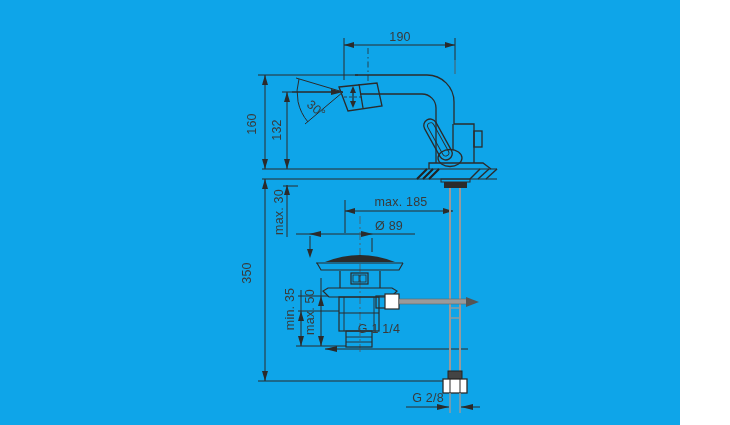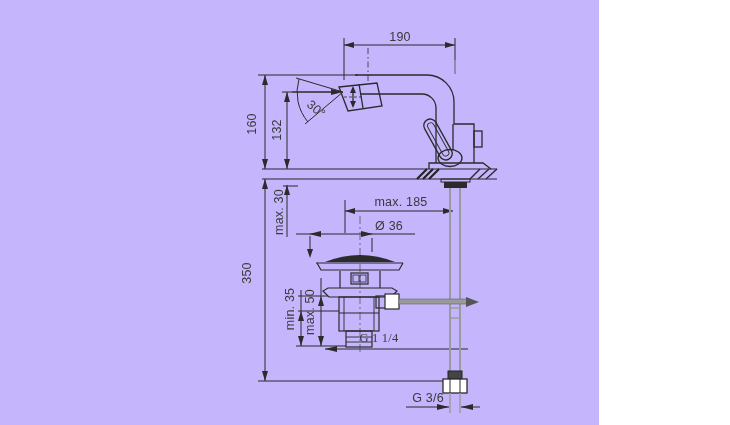--- a/index.html
+++ b/index.html
@@ -1,19 +1,19 @@
 <!DOCTYPE html>
 <html><head>
 <meta charset="utf-8">
 <style>
   html,body{margin:0;padding:0;background:#ffffff;}
   .canvas{
     position:relative;
-    width:599px;height:425px;
-    background:#c4b5fd;
+    width:680px;height:425px;
+    background:#0ea5e9;
     font-family:"Liberation Sans", sans-serif;
     overflow:hidden;
   }
   .canvas svg{position:absolute;left:0;top:0;}
   .lbl{
     position:absolute;
     font-size:12.5px;
     color:#3a3a3a;
     white-space:nowrap;
     transform:translate(-50%,-50%);
@@ -189,20 +189,20 @@
       <polygon points="479,302 466,297 466,307" fill="#555555"></polygon>
     </g>
   </svg>
 
   <span class="lbl" style="left:400px;top:37px;">190</span>
   <span class="lbl rot" style="left:252px;top:124px;">160</span>
   <span class="lbl rot" style="left:277px;top:130px;">132</span>
   <span class="lbl rot40" style="left:316px;top:109px;">30°</span>
   <span class="lbl rot" style="left:279px;top:212px;">max. 30</span>
   <span class="lbl" style="left:401px;top:202px;">max. 185</span>
-  <span class="lbl" style="left:389px;top:226px;">Ø 36</span>
+  <span class="lbl" style="left:389px;top:226px;">Ø 89</span>
   <span class="lbl rot" style="left:247px;top:273px;">350</span>
   <span class="lbl rot" style="left:290px;top:309px;">min. 35</span>
   <span class="lbl rot" style="left:310px;top:312px;">max. 50</span>
-  <span class="lbl" style="left:379px;top:338px;font-family:Liberation Serif, serif;">G 1 1/4</span>
-  <span class="lbl" style="left:428px;top:398px;">G 3/6</span>
+  <span class="lbl" style="left:379px;top:329px;">G 1 1/4</span>
+  <span class="lbl" style="left:428px;top:398px;">G 2/8</span>
 
 </div>
 
 </body></html>

